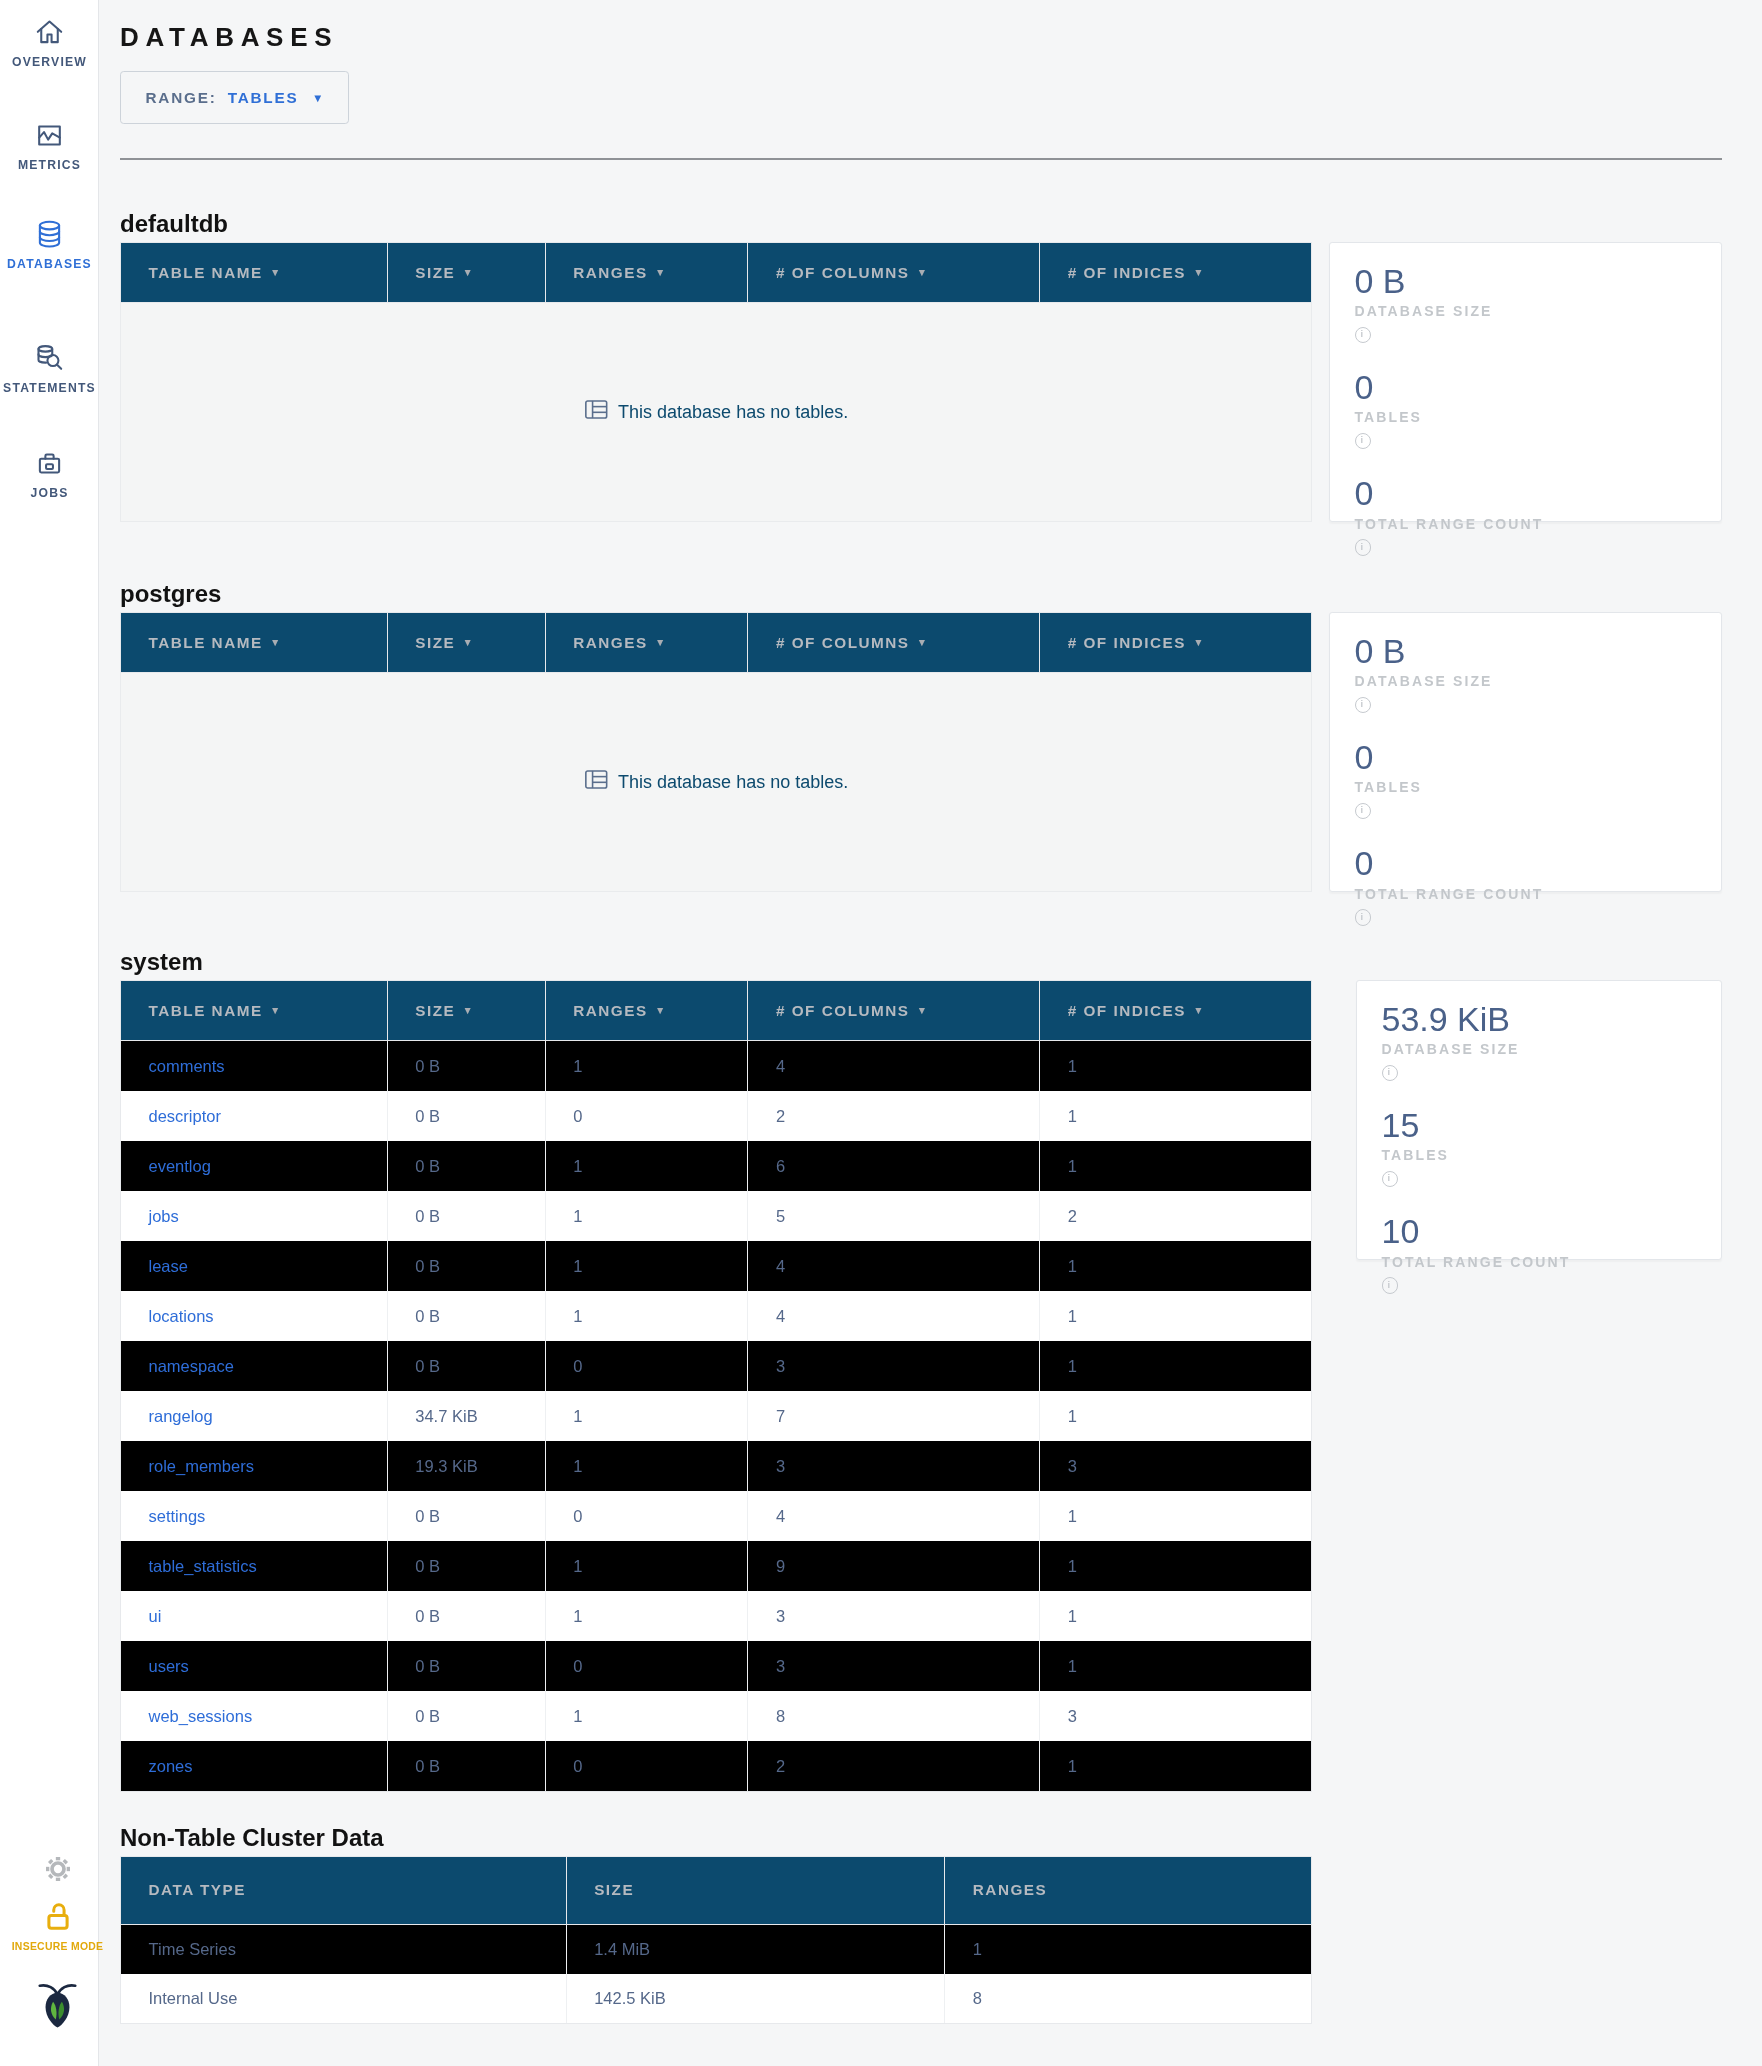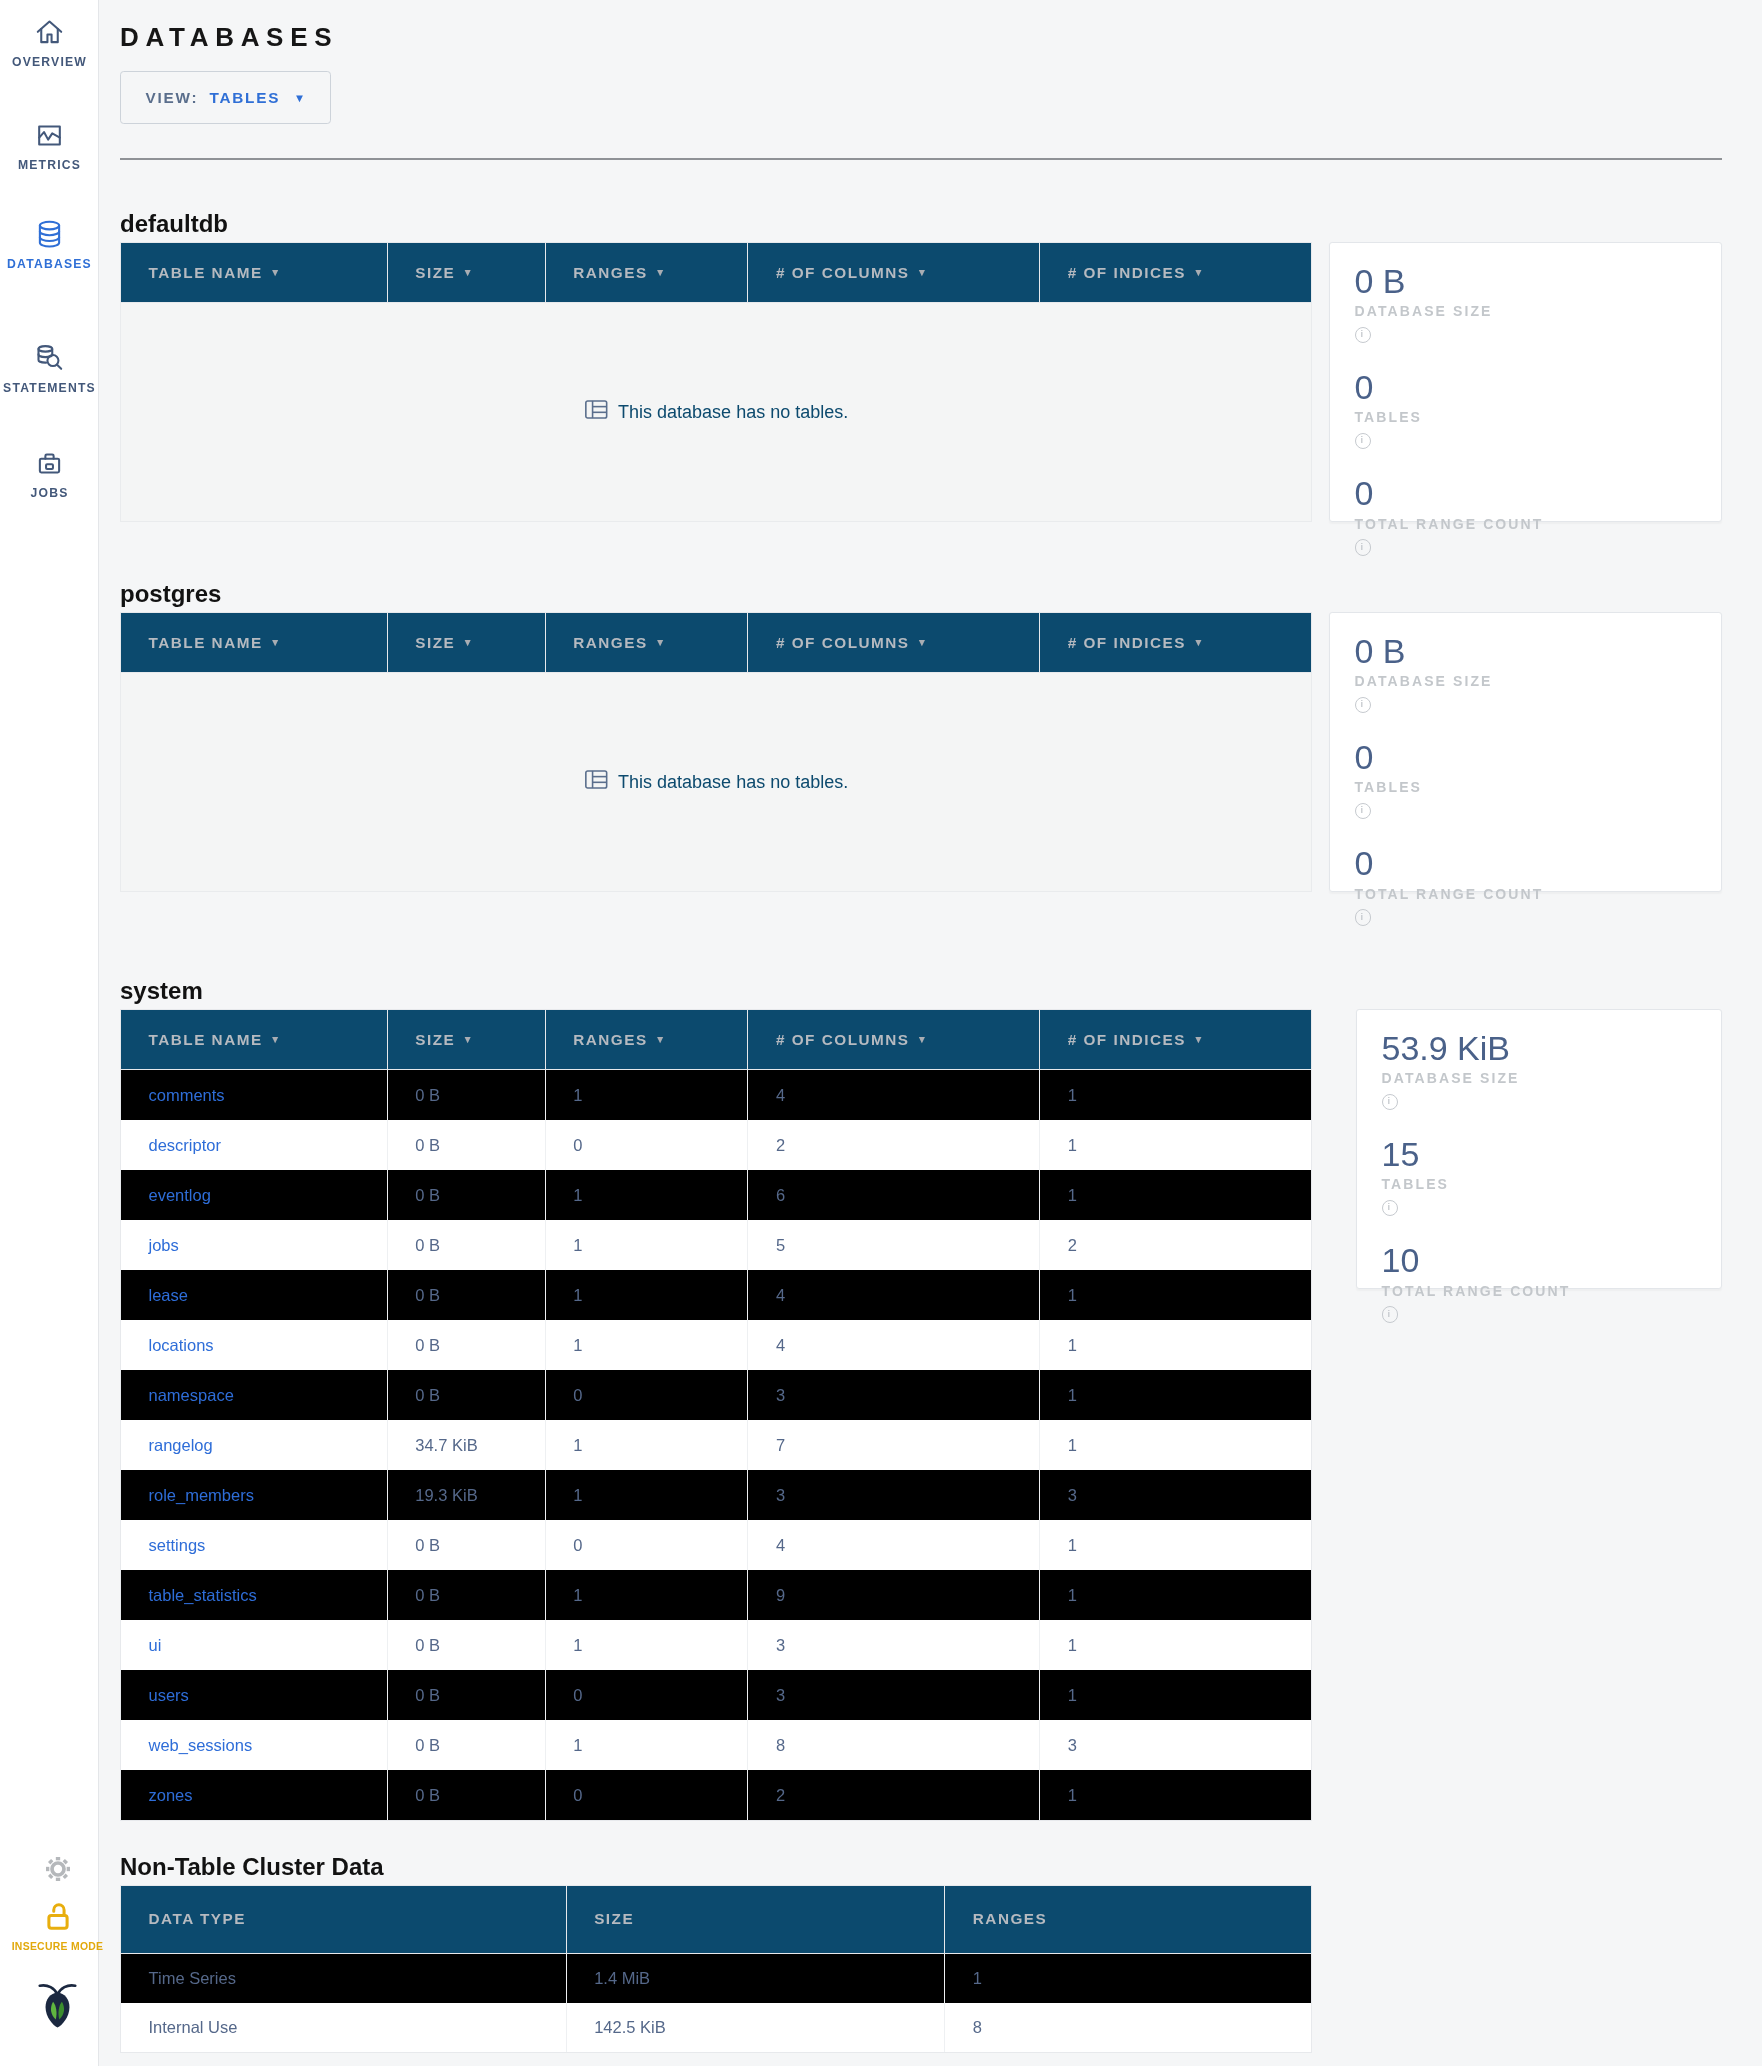--- a/index.html
+++ b/index.html
@@ -21,21 +21,21 @@
   .view-btn{margin-top:18.4px;display:inline-flex;align-items:center;height:51px;padding:0 24.5px;border:1.2px solid #cdd3da;border-radius:3.7px;background:transparent;cursor:pointer;}
   .view-label{font-size:15.3px;font-weight:600;letter-spacing:1.8px;color:#5a6e8c;}
   .view-value{font-size:15.3px;font-weight:600;letter-spacing:1.8px;color:#2f6fd6;margin-left:11px;}
   .view-caret{color:#2f6fd6;font-size:11.6px;margin-left:13.5px;}
   .divider{margin-top:34px;height:1.8px;background:#8f9296;}
 
   
   .section{display:flex;align-items:flex-start;}
   .sec-defaultdb{margin-top:50px;}
   .sec-postgres{margin-top:58px;}
-  .sec-system{margin-top:85px;gap:44px;}
+  .sec-system{margin-top:56px;gap:44px;}
   .sec-ntcd{margin-top:32px;}
   .section-left{width:1192px;}
   .section-title{font-size:24px;font-weight:600;color:#121212;line-height:27px;margin:0 0 4.9px;}
 
   .thead{display:flex;height:61px;background:#0c4a6e;border:0.6px solid #e7e9ec;box-sizing:border-box;}
   .th{display:flex;align-items:center;padding-left:27.5px;box-sizing:border-box;border-right:0.6px solid #e7e9ec;font-size:15.3px;font-weight:600;letter-spacing:1.5px;color:#b6bac0;cursor:pointer;white-space:nowrap;}
   .th:last-child{border-right:none;}
   .sort{margin-left:7.3px;font-size:10.4px;color:#a9adb3;}
   .c0{width:267px;}.c1{width:158px;}.c2{width:203px;}.c3{width:292px;}.c4{width:271px;}
   .n0{width:446px;}.n1{width:379px;}.n2{width:366px;}
@@ -162,21 +162,21 @@
         </svg>
       </span>
     </div>
   </div>
 
   <div class="main">
 
     <h1 class="page-title">DATABASES</h1>
 
     <div class="view-btn">
-      <span class="view-label">VIEW:</span>
+      <span class="view-label">RANGE:</span>
       <span class="view-value">TABLES</span>
       <span class="view-caret">▼</span>
     </div>
 
     <div class="divider"></div>
 
     
     <div class="section sec-defaultdb">
       <div class="section-left">
         <h2 class="section-title">defaultdb</h2>

